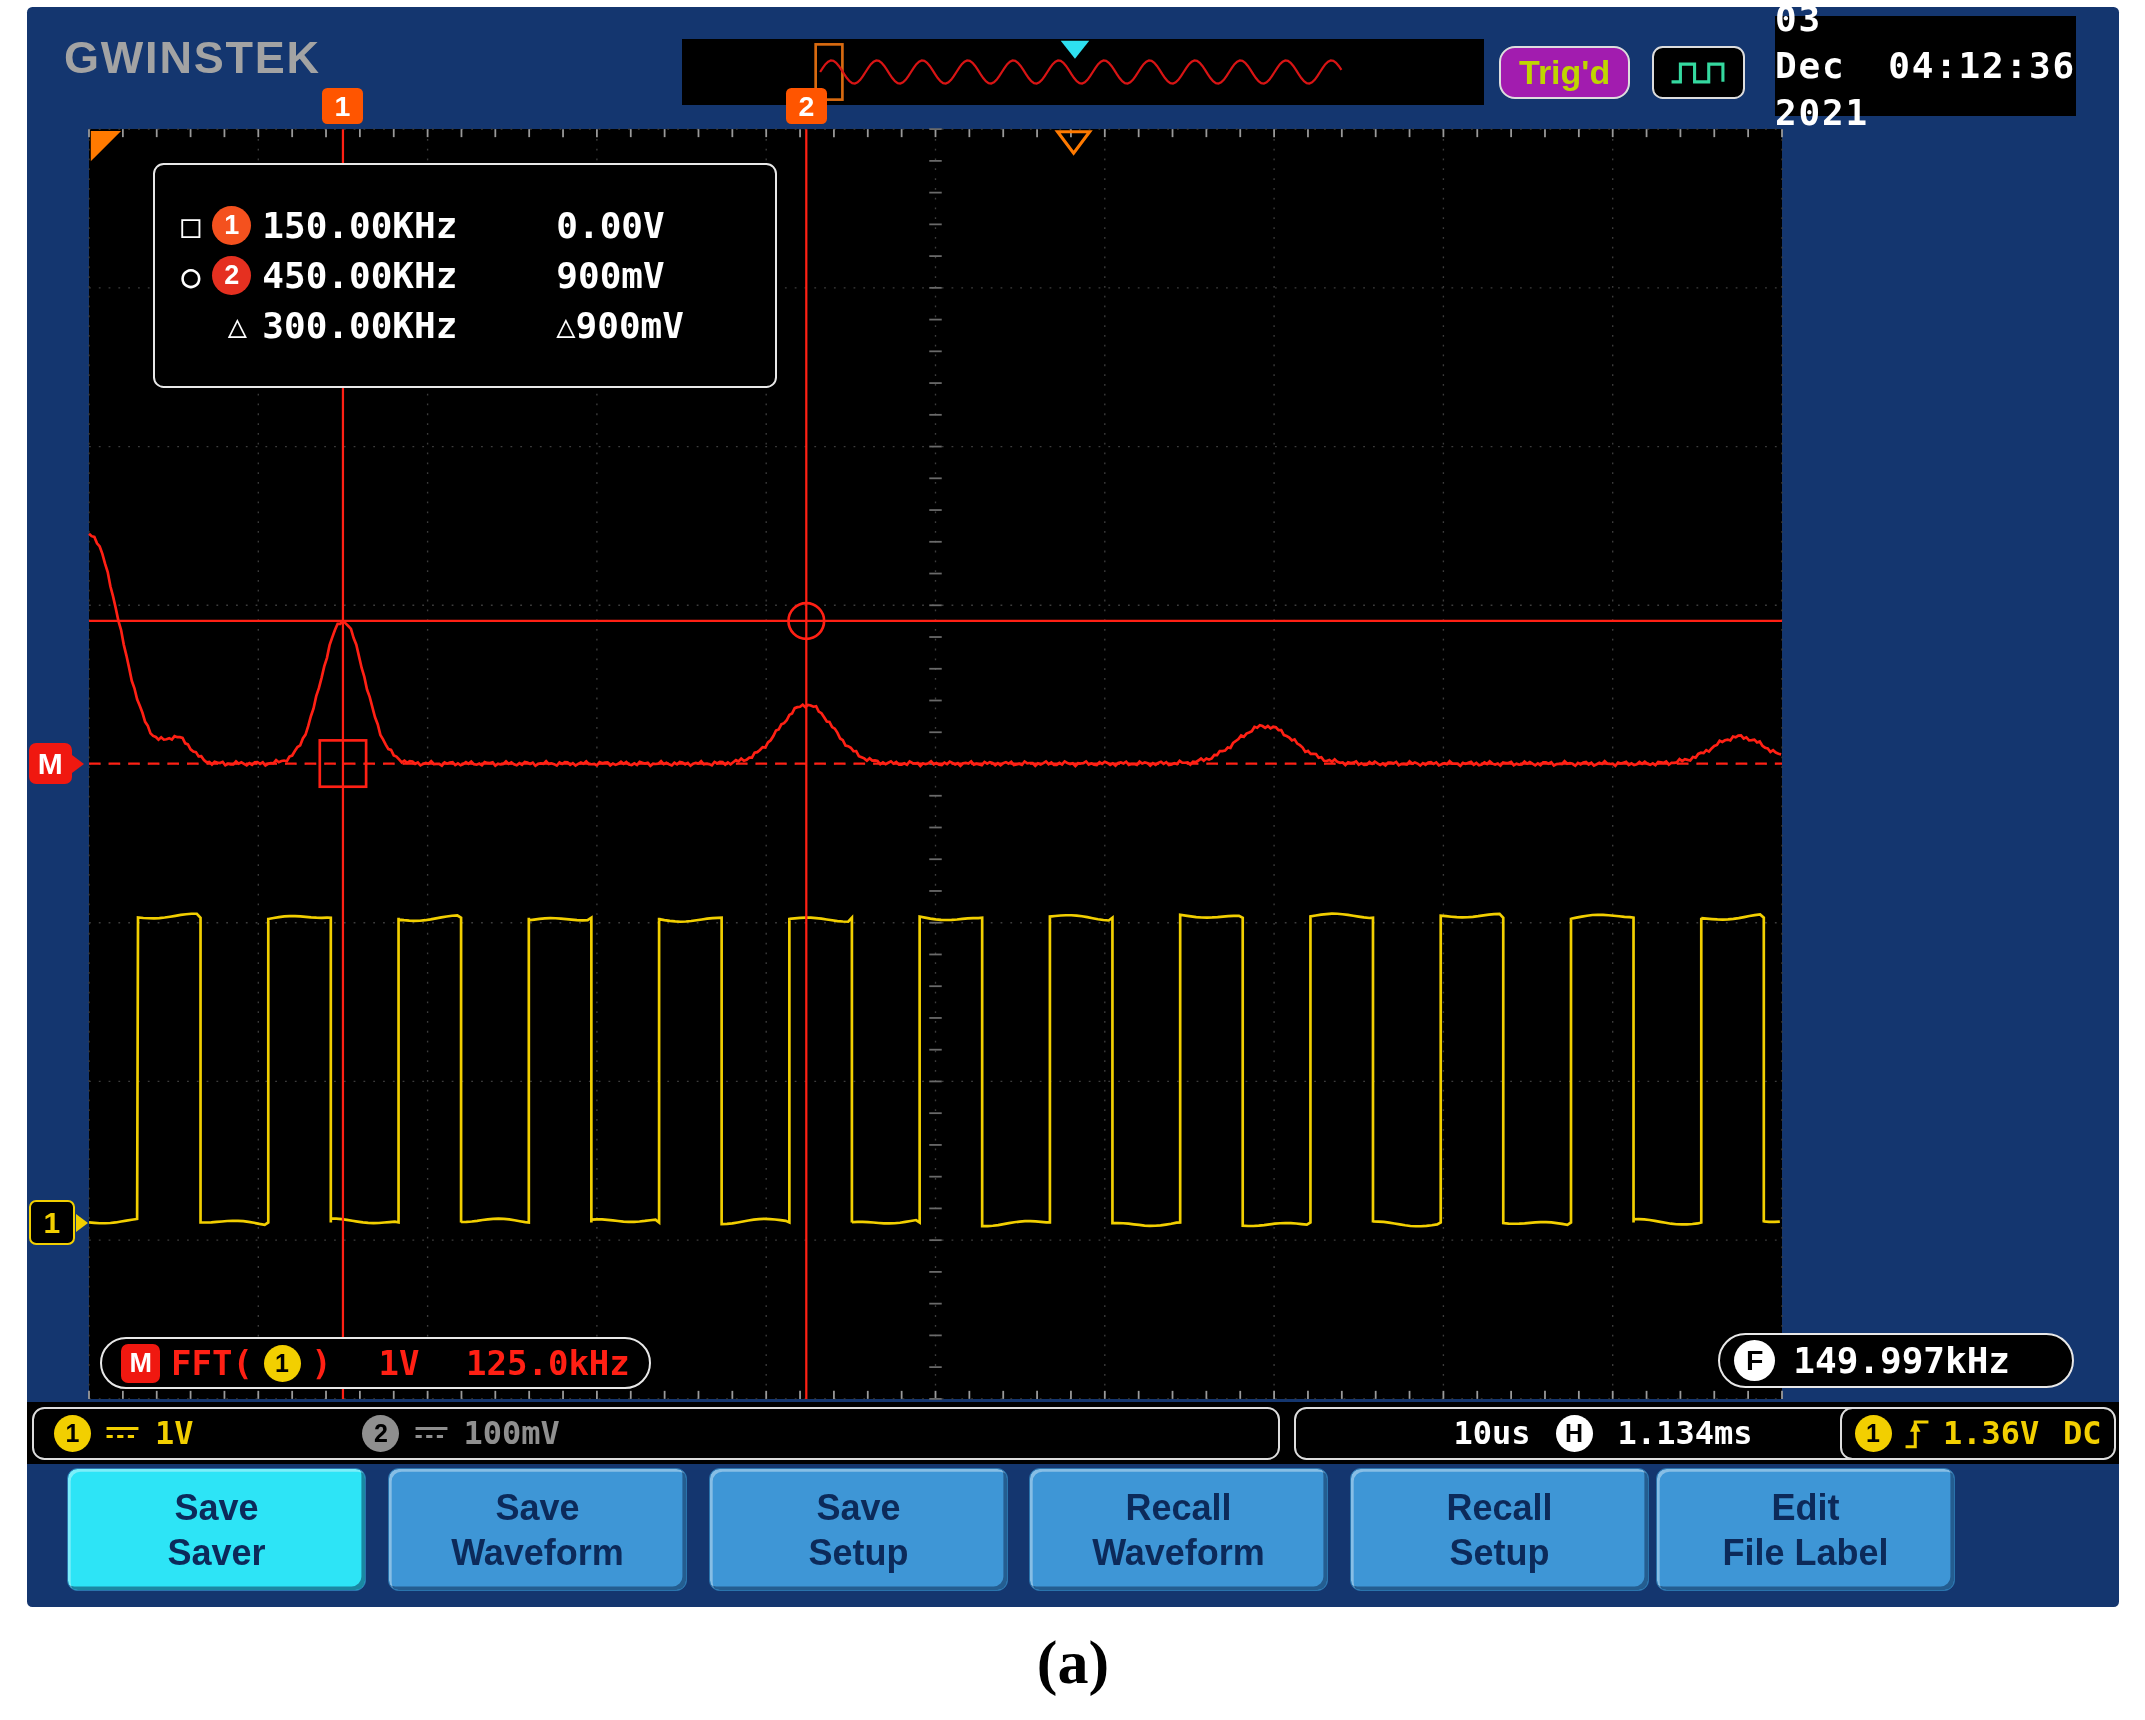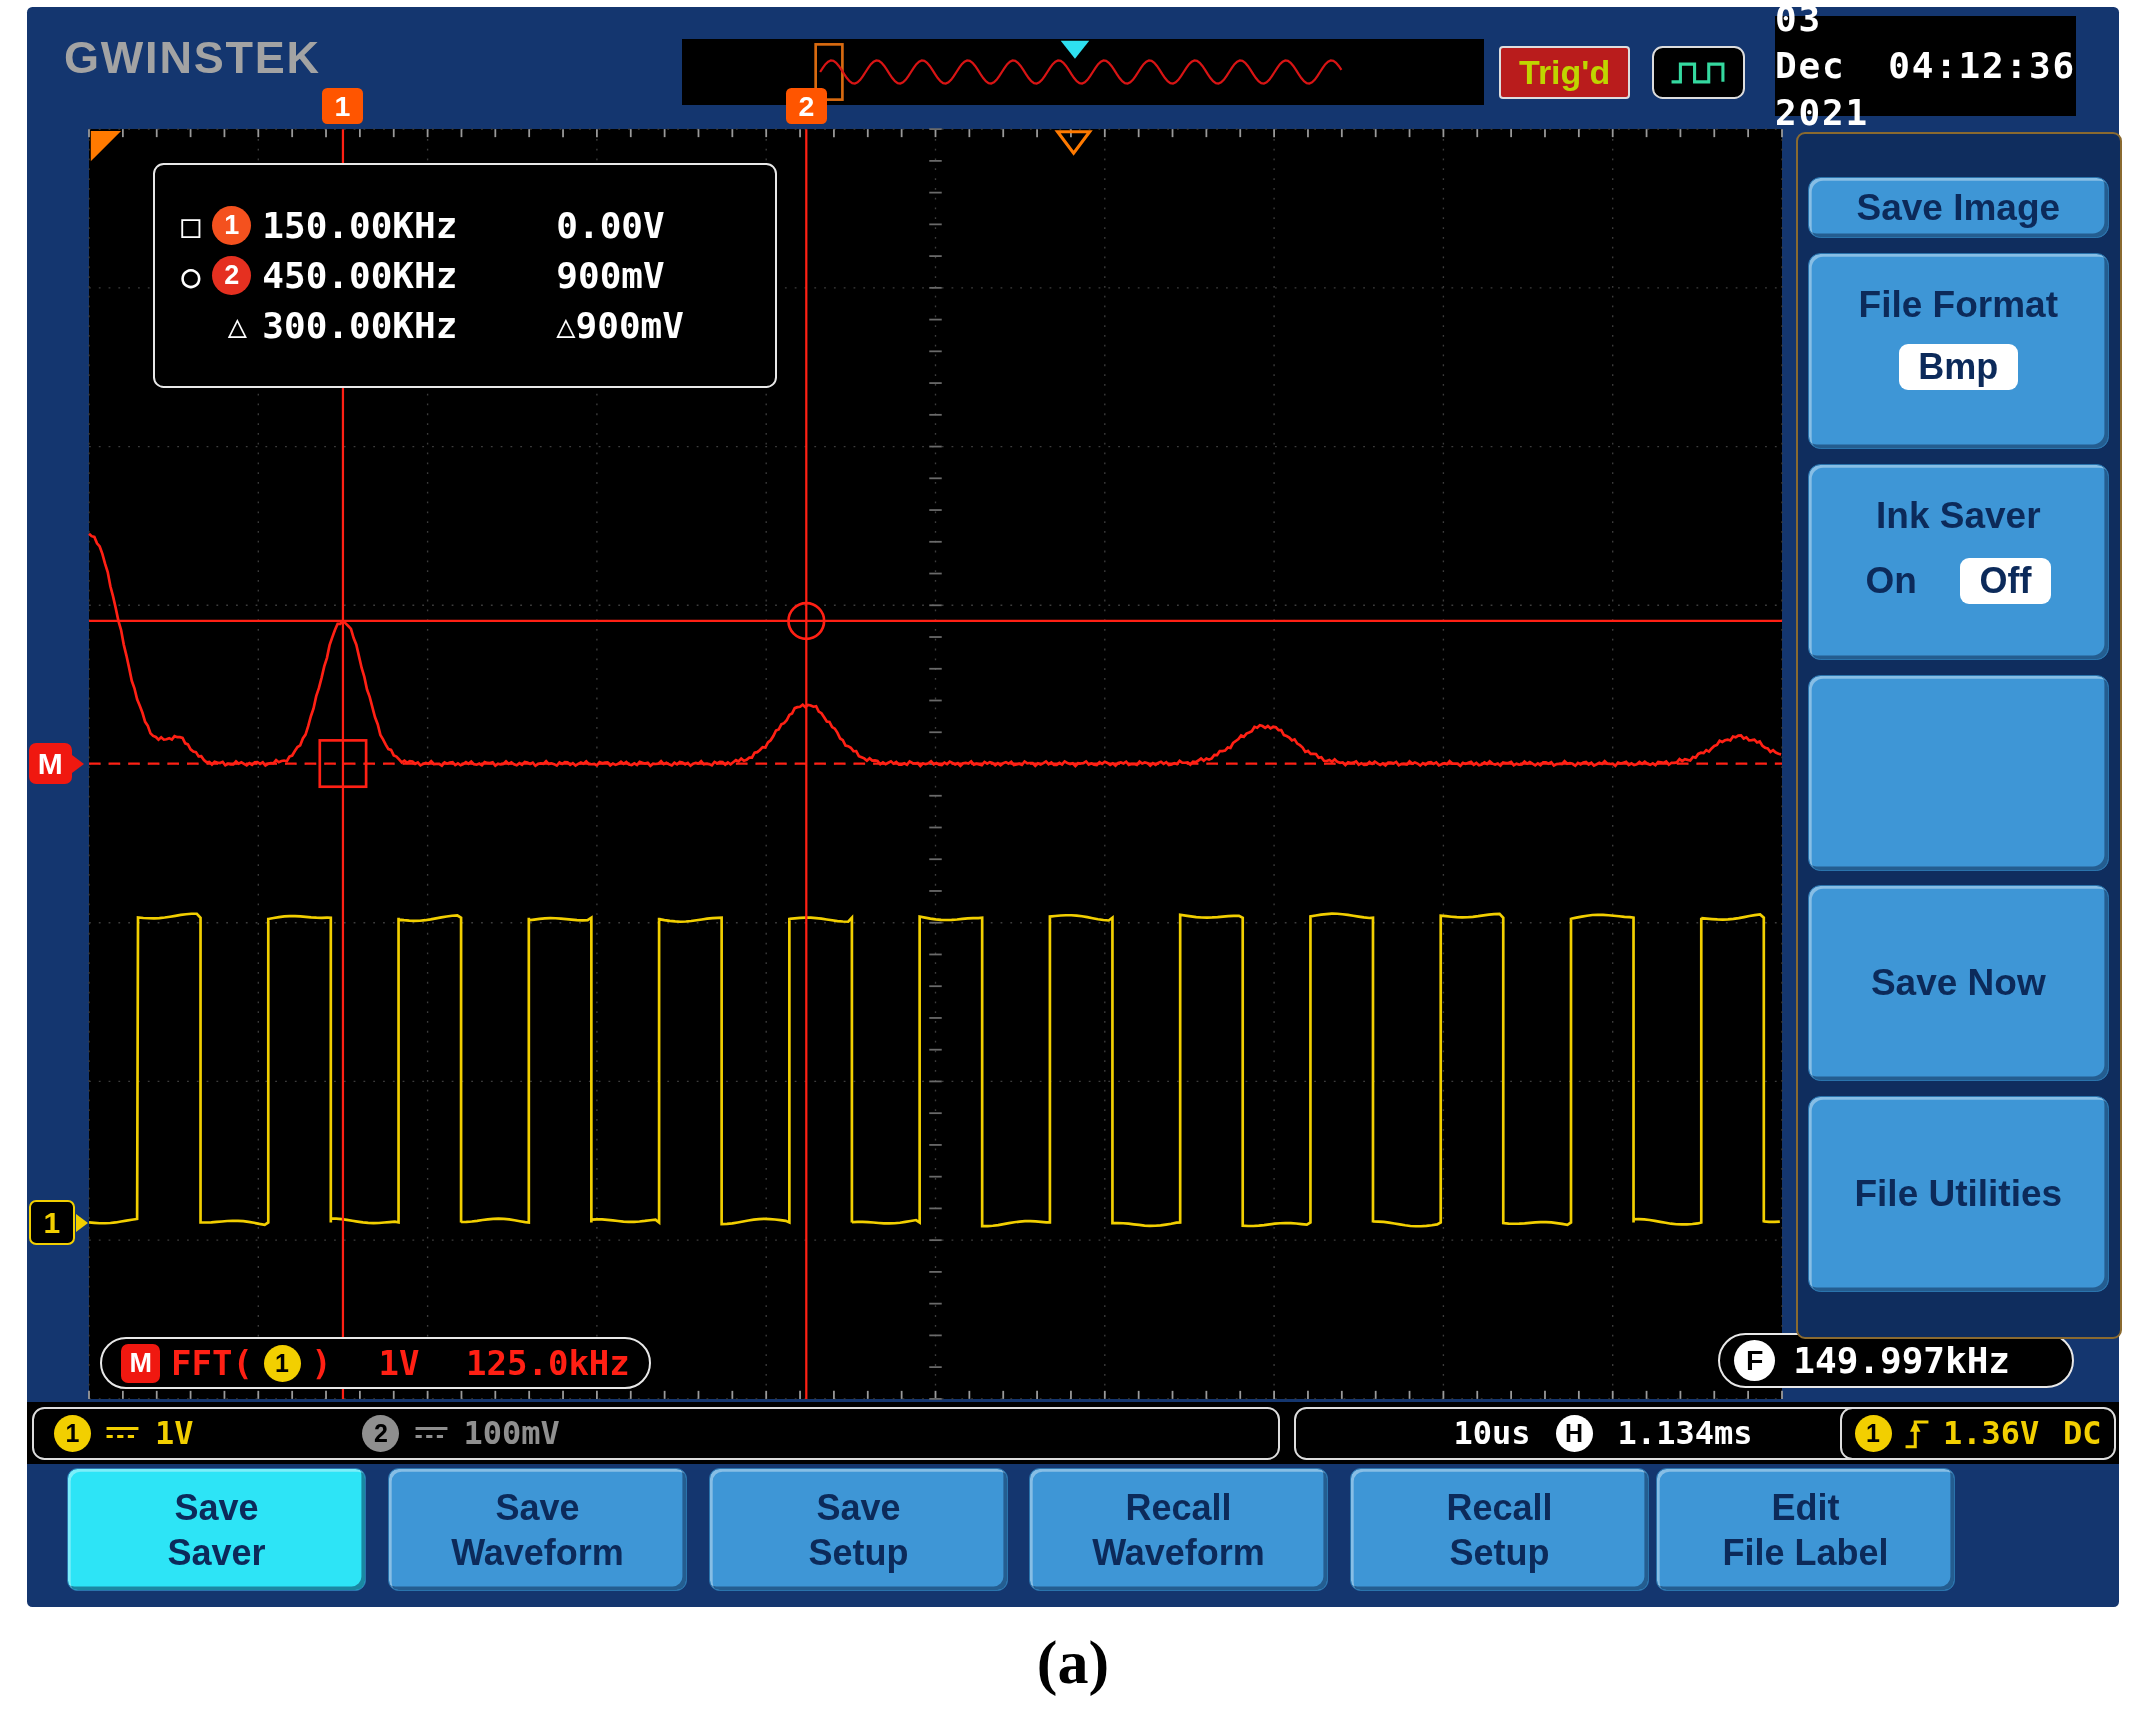--- a/index.html
+++ b/index.html
@@ -1,20 +1,20 @@
 <!DOCTYPE html>
 <html style="font-size:14.3px"><head>
 <meta charset="utf-8">
 <style>
   *{margin:0;padding:0;box-sizing:border-box}
   body{width:2146px;height:1721px;background:#fff;position:relative;font-family:"Liberation Sans",sans-serif;overflow:hidden}
   .bezel{position:absolute;left:27px;top:7.1px;width:2092px;height:1600px;background:#14366f;border-radius:5.3px}
   .brand{position:absolute;left:37px;top:25px;color:#a3a3a3;font-size:45px;font-weight:bold;letter-spacing:1.8px}
   .preview{position:absolute;left:655px;top:32px;width:802px;height:66px;background:#000}
-  .trigd{position:absolute;left:1472px;top:39px;height:53px;padding:16px 18px;background:#b91c1c;border:2.7px solid #ddd;border-radius:4px;color:#bfd500;font-size:34px;font-weight:bold;display:flex;align-items:center}
+  .trigd{position:absolute;left:1472px;top:39px;height:53px;padding:16px 18px;background:#a21caf;border:2.7px solid #ddd;border-radius:16px;color:#bfd500;font-size:34px;font-weight:bold;display:flex;align-items:center}
   .pulse{position:absolute;left:1625px;top:39px;width:93px;height:53px;background:#000;border:2.7px solid #ddd;border-radius:10.7px;display:flex;align-items:center;justify-content:center}
   .datetime{position:absolute;left:1748px;top:9px;width:301px;height:100px;background:#000;color:#fff;font-family:"DejaVu Sans Mono",monospace;font-weight:bold;font-size:36px;display:flex;flex-direction:row;align-items:center;justify-content:center;line-height:1.3;letter-spacing:1.8px}
   .display{position:absolute;left:62px;top:122px;width:1693px;height:1270px;background:#000}
   #scope-svg{position:absolute;left:0;top:0;width:100%;height:100%;overflow:visible}
   .ctag{position:absolute;top:-41px;width:41px;height:36px;background:#ff5500;color:#fff;font-weight:bold;font-size:28.5px;display:flex;align-items:center;justify-content:center;border-radius:5.3px}
   .cursor-panel{position:absolute;left:64px;top:34px;width:624px;height:225px;background:#000;border:2.7px solid #e8e8e8;border-radius:10.7px;display:flex;flex-direction:column;justify-content:center;padding:7.1px 14.3px;font-family:"DejaVu Sans Mono",monospace;font-weight:bold;font-size:36px;color:#fff}
   .crow{display:grid;grid-template-columns:43px 50px 294px 1fr;align-items:center;height:50px}
   .mk{text-align:center;font-size:32px}
   .cbadge{width:39px;height:39px;border-radius:50%;color:#fff;font-size:27px;display:flex;align-items:center;justify-content:center;font-family:"Liberation Sans",sans-serif;font-weight:bold}
   .c1{background:#f4511e}.c2{background:#e53020}
@@ -302,37 +302,20 @@
   </div>
 
   <div class="m-badge">M</div>
   <div class="ch1-badge">1</div>
 
   <div class="f-readout">
     <span class="f-badge">F</span>
     <span>149.997kHz</span>
   </div>
 
-  <div class="side-panel">
-    <div class="menu-btn mt">Save Image</div>
-    <div class="menu-btn mff">
-      <div>File Format</div>
-      <div class="pill">Bmp</div>
-    </div>
-    <div class="menu-btn mink">
-      <div>Ink Saver</div>
-      <div class="ink-row">
-        <span>On</span>
-        <span class="pill">Off</span>
-      </div>
-    </div>
-    <div class="menu-btn mb4"></div>
-    <div class="menu-btn mb5">Save Now</div>
-    <div class="menu-btn mb6">File Utilities</div>
-  </div>
 
   <div class="status-strip">
     <div class="sbox ch-box">
       <div class="chgrp g1">
         <span class="chip y">1</span>
         <svg width="39" height="18" viewBox="0 0 44 20" style="color:#f2cf00">
             <line x1="4" y1="5" x2="40" y2="5" stroke="currentColor" stroke-width="3.5"></line>
             <line x1="4" y1="14" x2="40" y2="14" stroke="currentColor" stroke-width="3.5" stroke-dasharray="7 5"></line>
           </svg>
         <span>1V</span>

